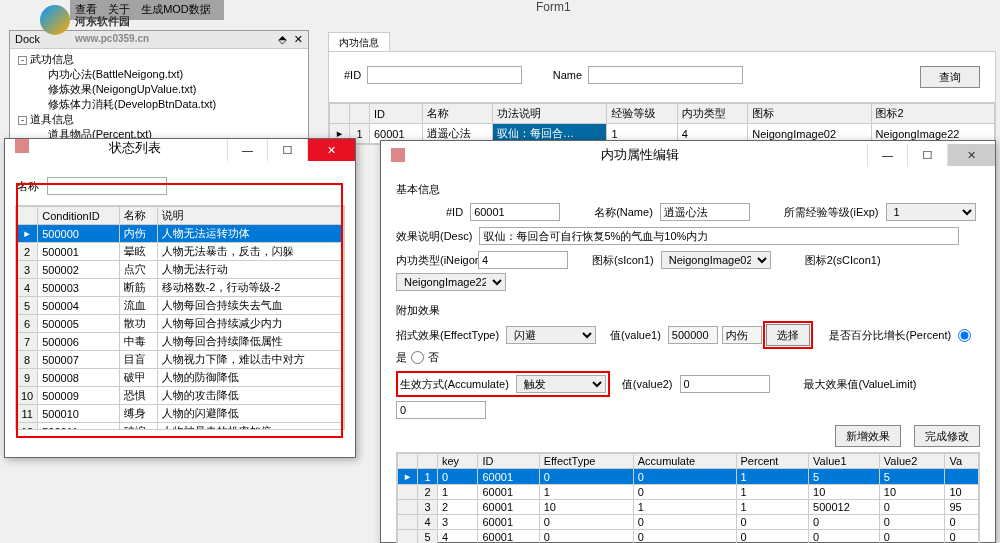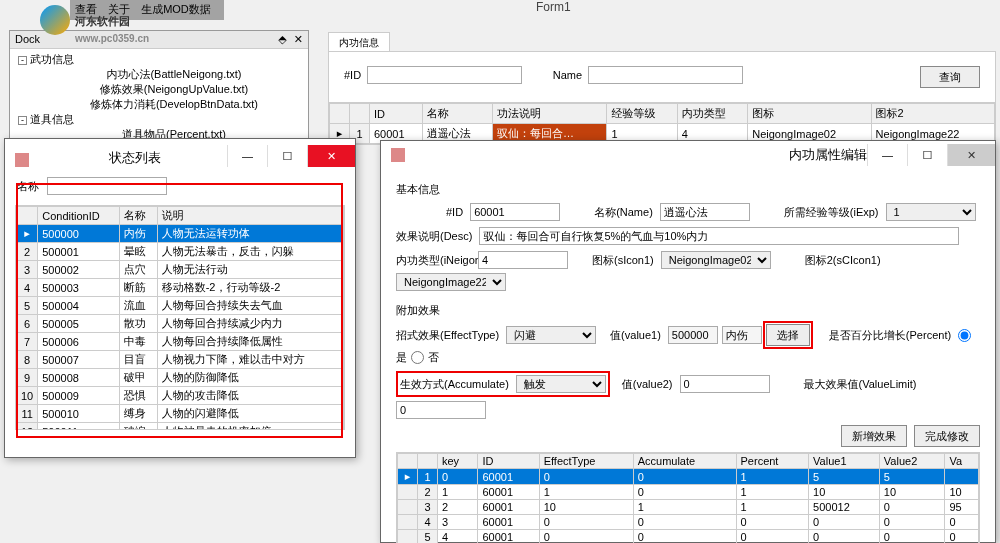--- a/index.html
+++ b/index.html
@@ -9,73 +9,73 @@
 .watermark .url { font-size: 10px; color: #888; display: block; margin-left: 35px; margin-top: -2px; }
 
 .menubar { position: absolute; top: 0; left: 70px; height: 20px; padding: 2px 5px; background: #a3a3a3; font-size: 11px; }
 .menubar span { margin-right: 8px; cursor: default; }
 
 .dock-panel { position: absolute; top: 30px; left: 9px; width: 300px; height: 110px; background: #fff; border: 1px solid #999; }
 .dock-header { background: #e8e8e8; padding: 2px 5px; font-size: 11px; display: flex; justify-content: space-between; border-bottom: 1px solid #ccc; }
 .dock-header .controls span { margin-left: 4px; cursor: pointer; }
 .tree { padding: 3px 8px; font-size: 11px; line-height: 15px; }
 .tree-node { white-space: nowrap; }
-.tree-indent2 { padding-left: 30px; text-align: center; }
+.tree-indent2 { padding-left: 30px; }
 .tree-toggle { display: inline-block; width: 9px; height: 9px; border: 1px solid #888; text-align: center; line-height: 7px; font-size: 9px; margin-right: 3px; }
 
 .main-form-title { position: absolute; top: 0; left: 536px; font-size: 12px; color: #444; }
 .tabs { position: absolute; top: 32px; left: 328px; }
 .tab { display: inline-block; padding: 3px 10px; background: #fff; border: 1px solid #ccc; border-bottom: none; font-size: 10px; }
 
 .search-panel { position: absolute; top: 51px; left: 328px; right: 4px; height: 64px; background: #fff; border: 1px solid #ccc; padding: 14px 15px; }
 .search-panel label { margin-right: 3px; }
 .search-panel input[type=text] { border: 1px solid #aaa; height: 18px; width: 155px; padding: 0 3px; }
 .search-panel .query-btn { float: right; width: 60px; height: 22px; border: 1px solid #888; background: #eee; }
 
 .grid1 { position: absolute; top: 102px; left: 328px; right: 4px; background: #fff; border: 1px solid #ccc; }
 .grid1 table { border-collapse: collapse; width: 100%; }
 .grid1 th, .grid1 td { border: 1px solid #ccc; padding: 2px 4px; font-size: 11px; text-align: left; white-space: nowrap; overflow: hidden; }
 .grid1 th { background: #f0f0f0; font-weight: normal; }
 .grid1 .rowhead { width: 20px; background: #f0f0f0; text-align: center; }
 
 
 .cond-dialog { position: absolute; top: 138px; left: 4px; width: 352px; height: 320px; background: #fff; border: 1px solid #666; box-shadow: 2px 2px 8px rgba(0,0,0,0.3); z-index: 50; }
-.cond-title { height: 28px; background: #fff; display: flex; align-items: flex-end; padding: 0 0 0 10px; }
+.cond-title { height: 28px; background: #fff; display: flex; align-items: flex-start; padding: 0 0 0 10px; }
 .cond-title .icon { width: 14px; height: 14px; background: #d88; margin-right: 80px; }
 .cond-title .text { flex: 1; font-size: 13px; }
 .cond-title .wbtn { width: 40px; height: 22px; text-align: center; line-height: 22px; border-left: 1px solid #ddd; }
 .cond-title .close { background: #e81123; color: #fff; width: 48px; }
 .cond-search { padding: 10px 12px; }
 .cond-search input { border: 1px solid #aaa; height: 18px; width: 120px; margin-left: 5px; }
 .cond-grid { margin: 0 10px; border: 1px solid #ccc; height: 225px; overflow-y: auto; }
 .cond-grid table { border-collapse: collapse; width: 100%; }
 .cond-grid th, .cond-grid td { border: 1px solid #ccc; padding: 1px 4px; font-size: 11px; text-align: left; }
 .cond-grid th { background: #f0f0f0; font-weight: normal; }
 .cond-grid .rowhead { width: 18px; background: #f0f0f0; text-align: center; }
 .cond-grid tr.selected td { background: #0078d7; color: #fff; }
 .cond-red-border { position: absolute; top: 183px; left: 16px; width: 327px; height: 255px; border: 2px solid #e00; pointer-events: none; z-index: 51; }
 
 
 .edit-dialog { position: absolute; top: 140px; left: 380px; right: 4px; bottom: 0; background: #fff; border: 1px solid #666; box-shadow: 2px 2px 8px rgba(0,0,0,0.3); z-index: 40; }
 .edit-title { height: 28px; display: flex; align-items: center; padding-left: 10px; }
 .edit-title .icon { width: 14px; height: 14px; background: #d88; margin-right: 8px; }
-.edit-title .text { flex: 1; text-align: right; font-size: 13px; }
+.edit-title .text { flex: 1; text-align: center; font-size: 13px; }
 .edit-title .wbtn { width: 40px; height: 22px; text-align: center; line-height: 22px; border-left: 1px solid #ddd; }
 .edit-title .close { background: #ccc; color: #333; width: 48px; }
 .edit-body { padding: 8px 15px; }
 .section-label { font-size: 11px; margin: 5px 0; }
 .form-row { margin: 6px 0; display: flex; align-items: center; flex-wrap: wrap; gap: 4px; }
 .form-row label { margin-right: 3px; white-space: nowrap; }
 .form-row input[type=text], .form-row select { border: 1px solid #aaa; height: 18px; padding: 0 3px; font-size: 11px; }
 .form-row input[readonly] { background: #f5f5f5; }
 .hl-red { border: 2px solid #e00 !important; padding: 2px; justify-content: space-between; }
 .hl-red-inline { outline: 2px solid #e00; outline-offset: 1px; }
 .btn { height: 22px; padding: 0 10px; border: 1px solid #888; background: #eee; cursor: pointer; }
 .right-btns { text-align: right; margin: 5px 0; }
-.right-btns .btn { margin-left: 4px; }
+.right-btns .btn { margin-left: 10px; }
 
 .effect-grid { border: 1px solid #ccc; margin-top: 5px; }
 .effect-grid table { border-collapse: collapse; width: 100%; }
 .effect-grid th, .effect-grid td { border: 1px solid #ccc; padding: 1px 4px; font-size: 11px; text-align: left; }
 .effect-grid th { background: #f0f0f0; font-weight: normal; }
 .effect-grid .rowhead { width: 20px; background: #f0f0f0; text-align: center; }
 .effect-grid tr.selected td { background: #0078d7; color: #fff; }
 </style>
 </head>
 <body>
@@ -136,21 +136,21 @@
       <th>经验等级</th>
       <th>内功类型</th>
       <th>图标</th>
       <th>图标2</th>
     </tr>
     <tr>
       <td class="rowhead">▸</td>
       <td class="rowhead">1</td>
       <td>60001</td>
       <td>逍遥心法</td>
-      <td style="background:#c2410c;color:#fff">驭仙：每回合…</td>
+      <td style="background:#0369a1;color:#fff">驭仙：每回合…</td>
       <td>1</td>
       <td>4</td>
       <td>NeigongImage02</td>
       <td>NeigongImage22</td>
     </tr>
   </tbody>
     </table>
 </div>
 
 <div class="cond-dialog">

